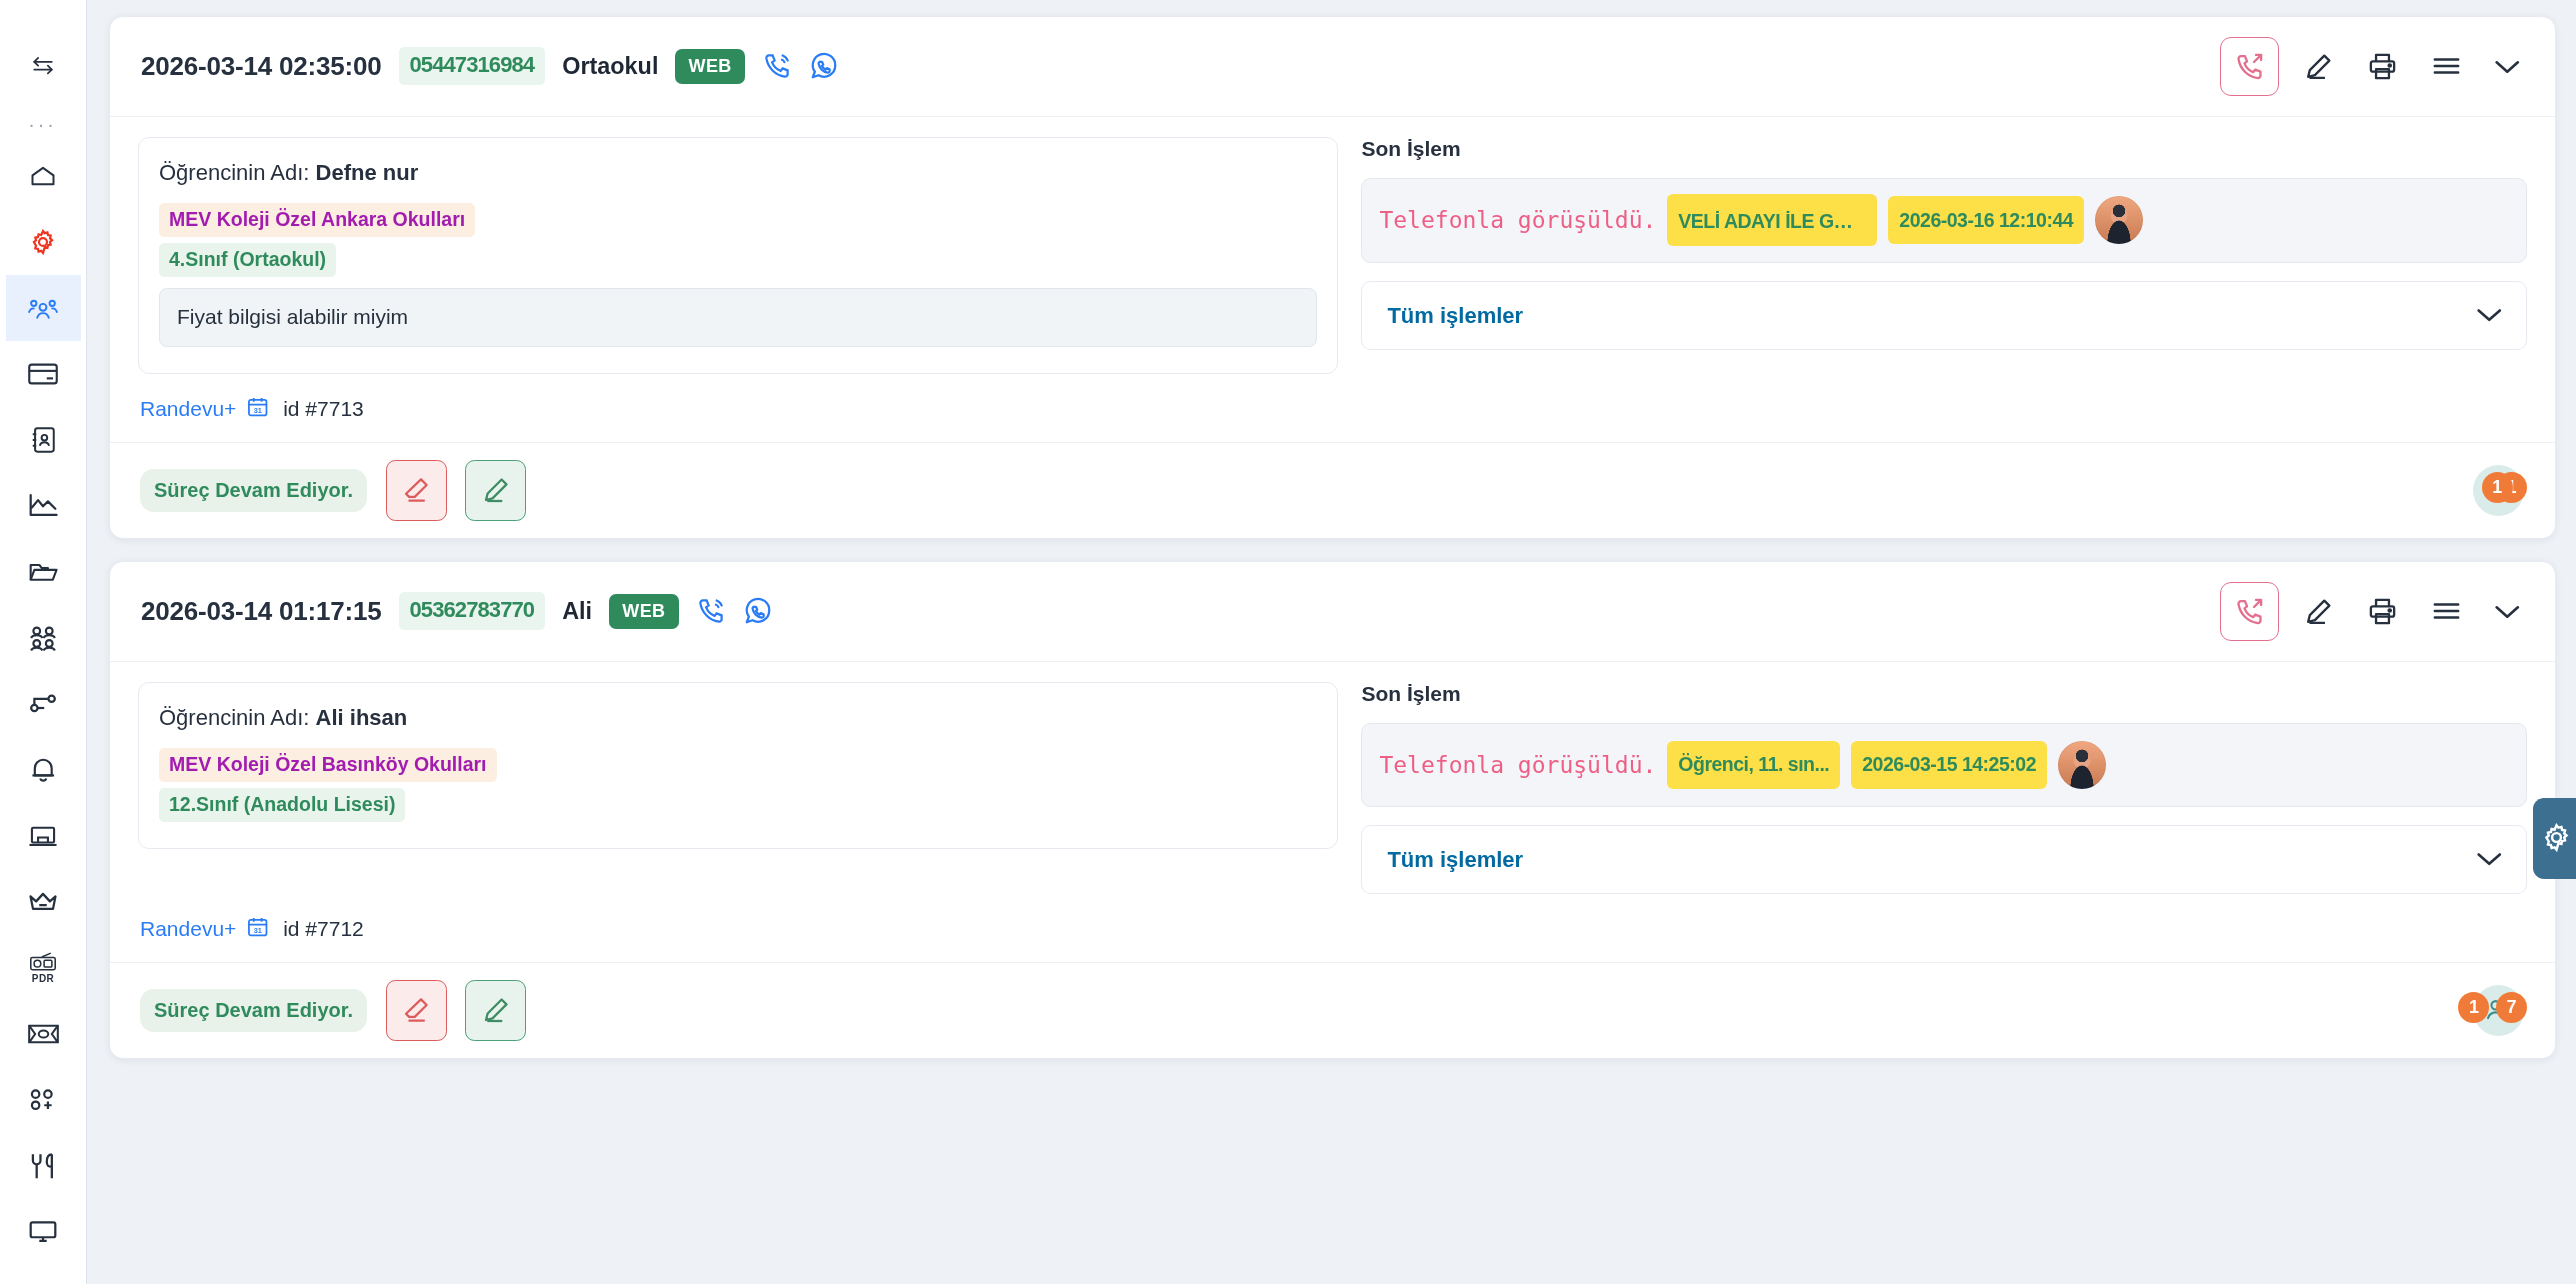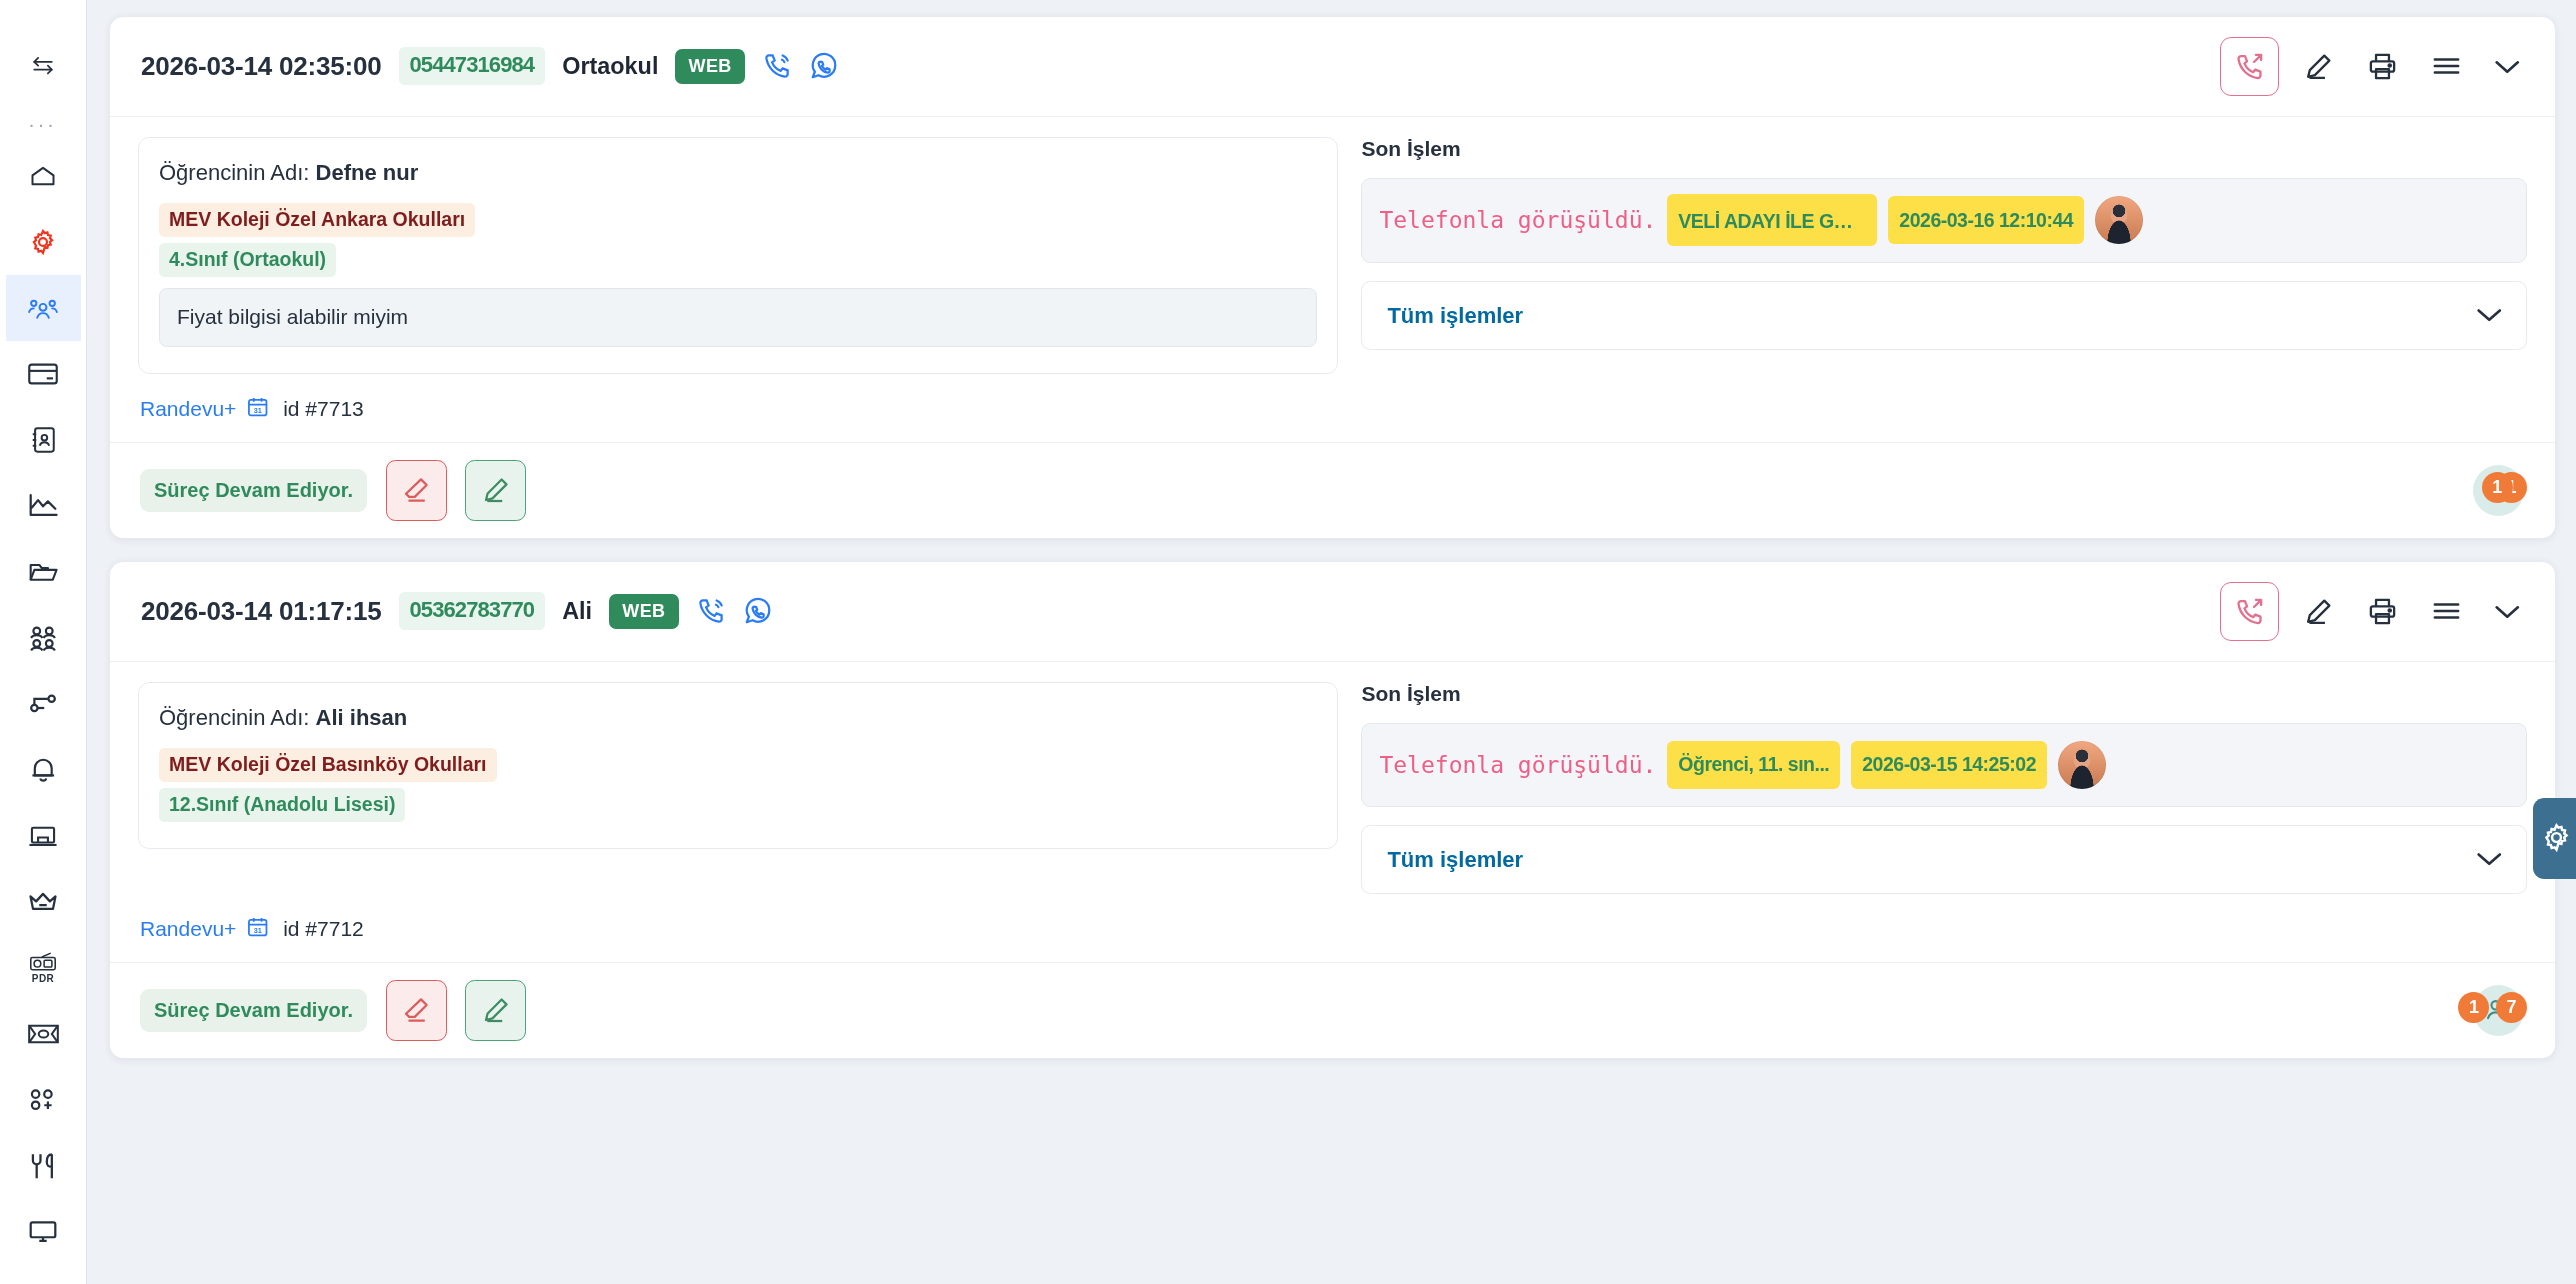--- a/index.html
+++ b/index.html
@@ -137,21 +137,21 @@
   }
   .student-name-line {
     font-size: 22px;
     color: #26303e;
     margin-bottom: 17px;
   }
   .student-name-line b { font-weight: 700; }
   .tag-orange {
     display: inline-block;
     background: #fdeee2;
-    color: #7f1d1d;
+    color: #a21caf;
     font-size: 19.5px;
     font-weight: 700;
     padding: 5.5px 10px;
     border-radius: 5.5px;
     margin-bottom: 6.2px;
   }
   .tag-green {
     display: inline-block;
     background: #e8f4ec;
     color: #2f8b5c;
@@ -249,21 +249,21 @@
     padding: 17px 26.5px 17px 30px;
     gap: 18.7px;
     min-height: 87px;
   }
   .status-chip {
     background: #e8f1ea;
     color: #2f8b5c;
     font-size: 20px;
     font-weight: 700;
     padding: 10px 14px;
-    border-radius: 9px;
+    border-radius: 14px;
     white-space: nowrap;
   }
   .sq-btn {
     width: 61px; height: 61px;
     border-radius: 9.4px;
     display: flex; align-items: center; justify-content: center;
   }
   .sq-red { border: 1.6px solid #dc5b5b; background: #fbeceb; color: #dc5b5b; }
   .sq-green { border: 1.6px solid #4aa276; background: #e9f3ed; color: #3e8c63; }
   .foot-spacer { flex: 1; }

